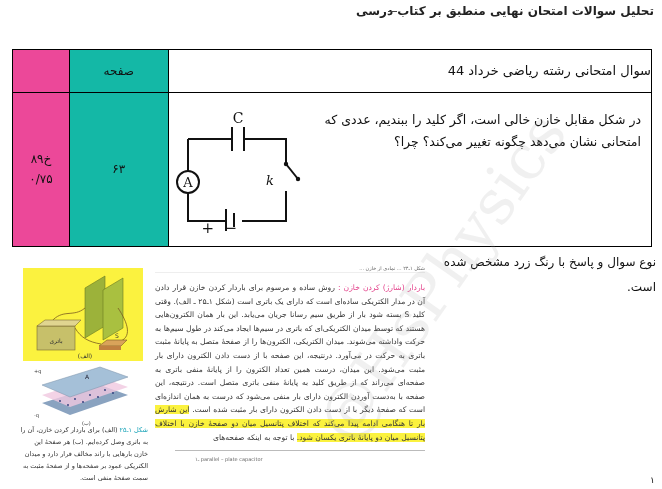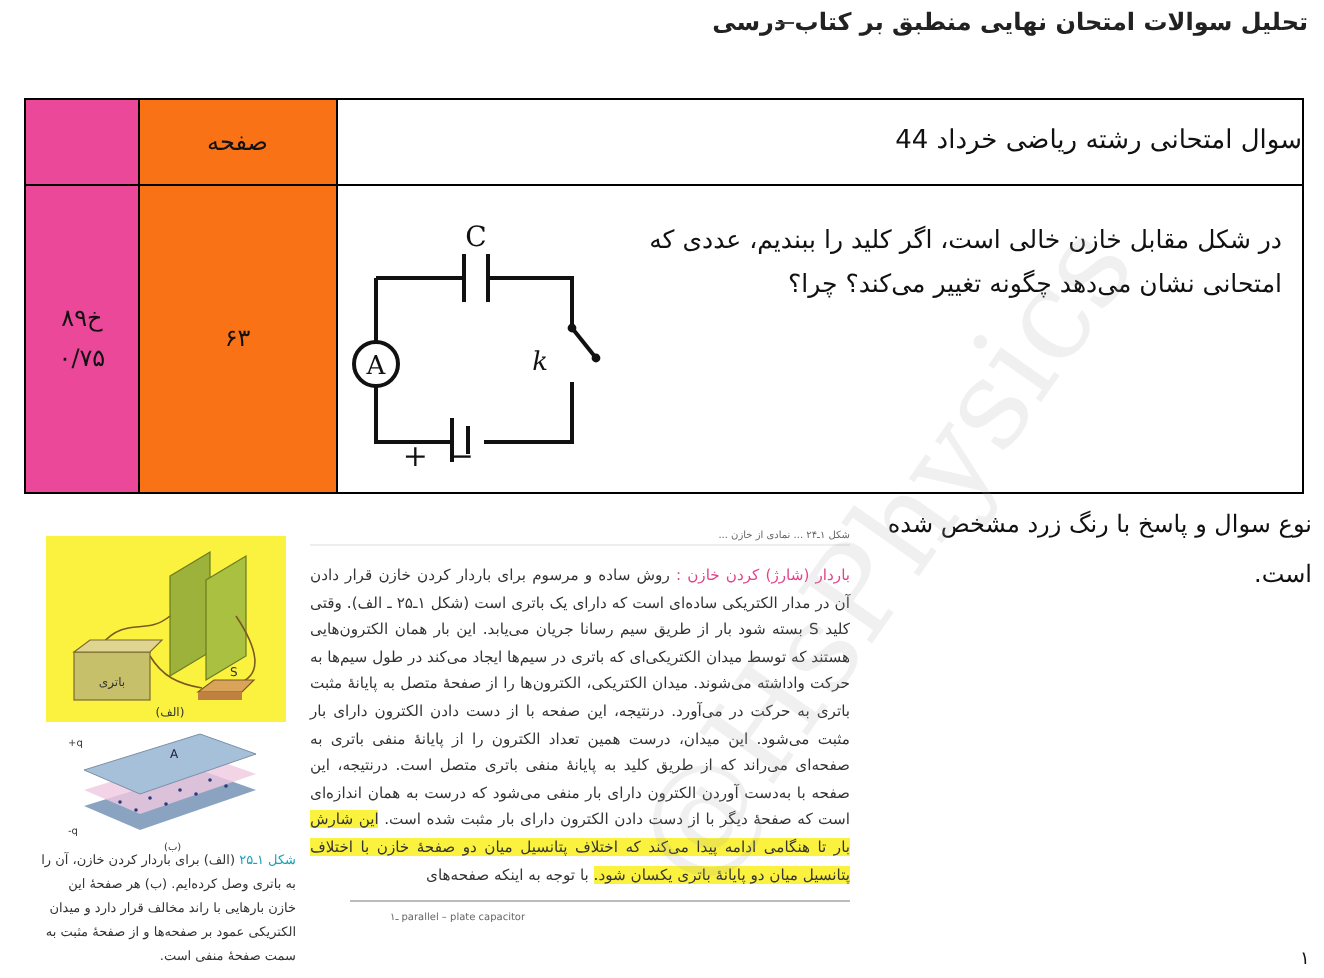--- a/index.html
+++ b/index.html
@@ -2,21 +2,21 @@
 <html><head>
 <meta charset="utf-8">
 <style>
   html, body { margin:0; padding:0; background:#ffffff; }
   body { width:662px; height:489px; position:relative; overflow:hidden; font-family:"DejaVu Sans", sans-serif; color:#111; }
   .header-title { position:absolute; right:8px; top:4px; font-size:12px; font-weight:bold; color:#222; direction:rtl; }
   .header-dash { position:absolute; left:388px; top:11px; width:9px; height:1px; background:#444; }
   .qtable { position:absolute; left:12px; top:49px; width:640px; height:198px; border-collapse:collapse; direction:rtl; }
   .qtable td { border:1px solid #000; padding:0; vertical-align:middle; }
   .c-q { width:484px; }
-  .c-p { width:98px; background:#f97316; text-align:center; font-size:12px; }
+  .c-p { width:98px; background:#14b8a6; text-align:center; font-size:12px; }
   .c-s { width:56px; background:#ec4899; text-align:center; font-size:12px; line-height:20px; }
   .r1 td { height:35px; }
   .r2 td { height:128px; }
   .r3 td { height:32px; text-align:center; font-size:12px; }
   .exam-title { font-size:13px; padding-right:8px; }
   .qcell { position:relative; height:128px; }
   .qtext { position:absolute; right:10px; top:4px; width:360px; font-size:12.5px; line-height:22px; text-align:right; }
   .circuit { position:absolute; left:5px; top:4px; width:140px; height:126px; }
   .note { position:absolute; right:6px; top:250px; width:230px; direction:rtl; text-align:right; font-size:12px; line-height:25px; }
   .fig-a { position:absolute; left:23px; top:268px; width:120px; height:93px; background:#fbf23f; }

